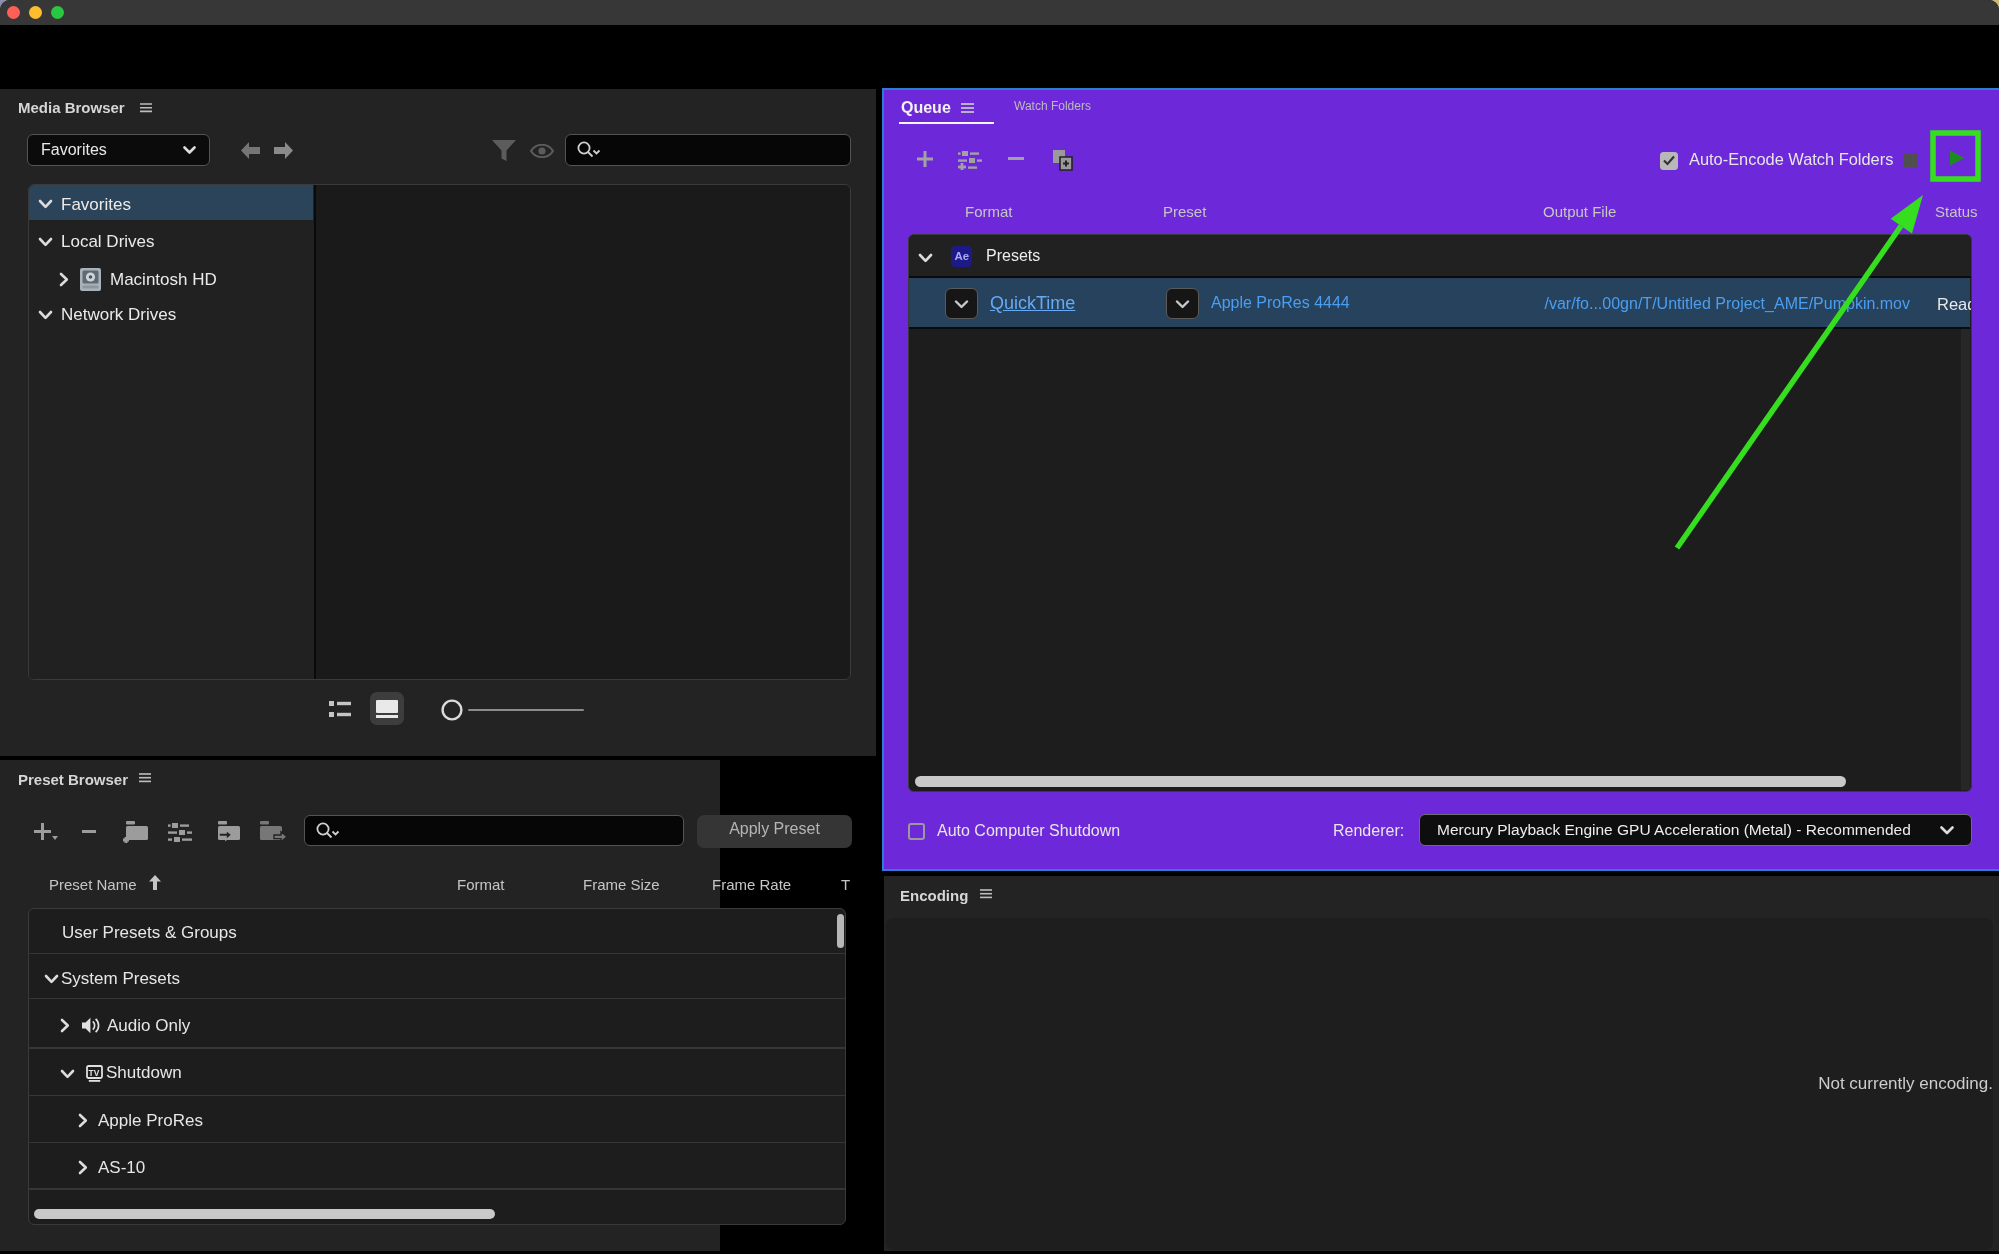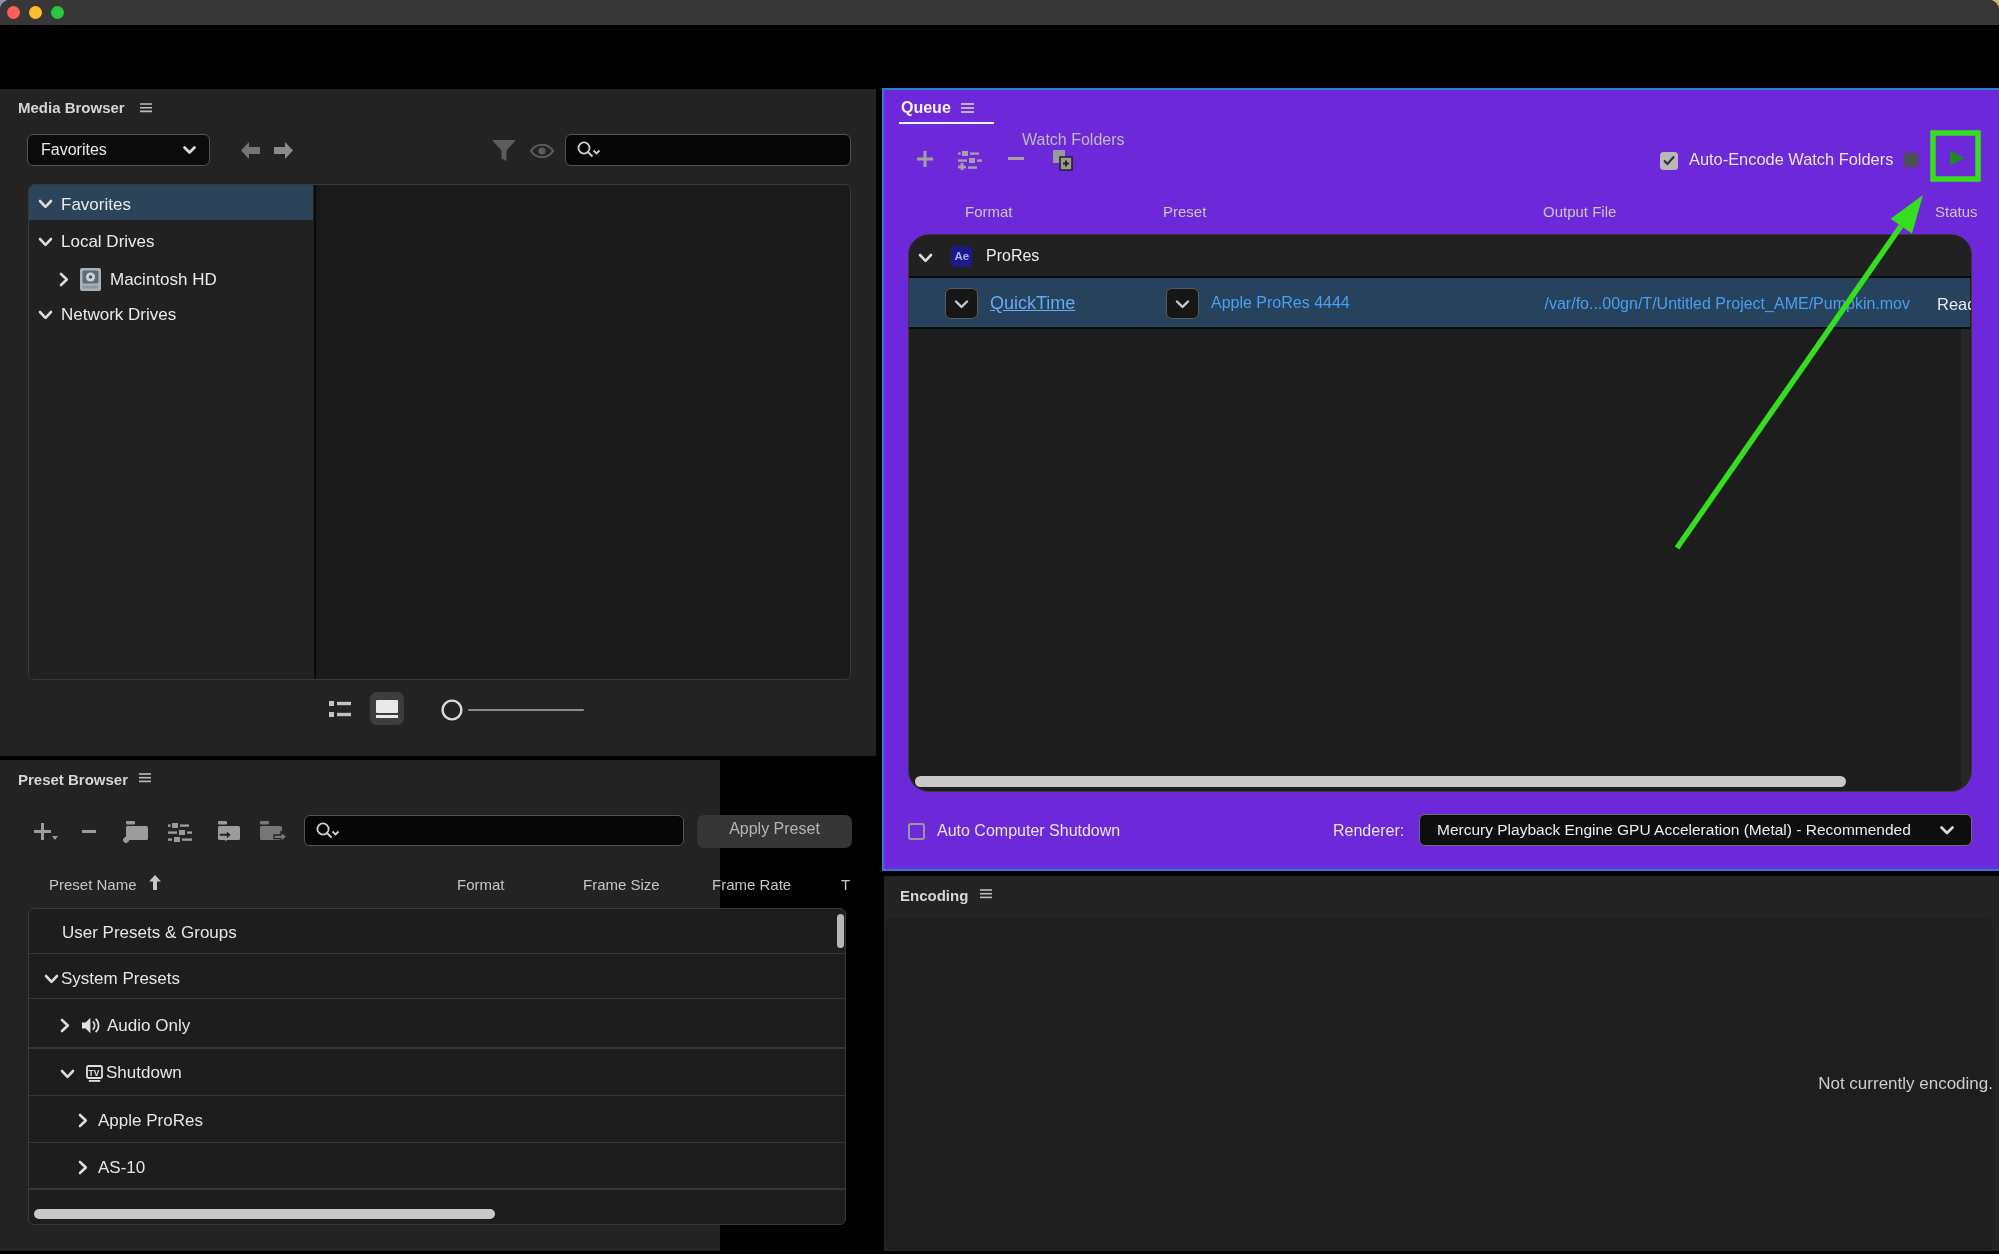--- a/index.html
+++ b/index.html
@@ -246,21 +246,21 @@
   <div class="panel" id="queue" style="left:882px;top:88px;width:1126px;height:783px;border:2px solid #2e7cd5;background:#6d28d9;">
     <div class="txt" style="left:17px;top:9px;font-size:16px;font-weight:700;color:#f2f2f2;">Queue</div>
     <svg class="abs" style="left:77px;top:13px;" width="13" height="10" viewBox="0 0 13 10">
         <g stroke="#c9c9c9" stroke-width="1.7">
           <line x1="0" y1="1" x2="13" y2="1"></line>
           <line x1="0" y1="5" x2="13" y2="5"></line>
           <line x1="0" y1="9" x2="13" y2="9"></line>
         </g>
       </svg>
     <div class="abs" style="left:15px;top:31.5px;width:95px;height:2px;background:#f5f5f5;"></div>
-    <div class="txt" style="left:138px;top:9px;font-size:16px;color:#bcbcbc;margin-top:32px;">Watch Folders</div>
+    <div class="txt" style="left:130px;top:9px;font-size:12px;color:#bcbcbc;">Watch Folders</div>
 
     <svg class="abs" style="left:33px;top:61px;" width="16" height="16" viewBox="0 0 16 16">
         <g fill="#a2a2a2">
           <rect x="6.5" y="0" width="3" height="16"></rect>
           <rect x="0" y="6.5" width="16" height="3"></rect>
         </g>
       </svg>
     <svg class="abs" style="left:74px;top:60px;" width="24" height="20" viewBox="0 0 24 20">
         <g fill="#a2a2a2">
           <rect x="4" y="1" width="6" height="5"></rect>
@@ -294,29 +294,29 @@
         <path d="M1 5.5 L4.5 9 L11 1.5" fill="none" stroke="#333" stroke-width="2.2"></path>
       </svg>
     <div class="txt" style="left:805px;top:60px;font-size:16.4px;color:#e6e6e6;">Auto-Encode Watch Folders</div>
     <div class="abs" style="left:1020px;top:63px;width:13.5px;height:13.5px;background:#4f4f4f;"></div>
 
     <div class="txt" style="left:81px;top:113px;font-size:15px;color:#c6c6c6;">Format</div>
     <div class="txt" style="left:279px;top:113px;font-size:15px;color:#c6c6c6;">Preset</div>
     <div class="txt" style="left:659px;top:113px;font-size:15px;color:#c6c6c6;">Output File</div>
     <div class="txt" style="left:1051px;top:113px;font-size:15px;color:#c6c6c6;">Status</div>
 
-    <div class="treebox" style="left:24px;top:144px;width:1064px;height:558px;background:#1d1d1d;border-radius:21px;">
+    <div class="treebox" style="left:24px;top:144px;width:1064px;height:558px;background:#1d1d1d;">
       <div class="abs" style="left:1052px;top:0;width:9px;height:555px;background:#272727;"></div>
       <div class="abs" style="left:0;top:0;width:1061px;height:41px;background:#212121;"></div>
       <svg class="abs" style="left:9px;top:18px;" width="15" height="10" viewBox="0 0 15 10">
           <path class="chev" d="M2 2 L7.5 7.8 L13 2"></path>
         </svg>
       <div class="abs" style="left:42px;top:11px;width:20.5px;height:20.5px;background:#1d1a88;border-radius:4.5px;"></div>
       <div class="txt" style="left:45.5px;top:14.5px;font-size:11.5px;font-weight:700;color:#a9a9f5;">Ae</div>
-      <div class="txt" style="left:77px;top:12px;font-size:16px;color:#ececec;">ProRes</div>
+      <div class="txt" style="left:77px;top:12px;font-size:16px;color:#ececec;">Presets</div>
       <div class="abs" style="left:0;top:41px;width:1064px;height:2px;background:#0b0b0b;"></div>
 
       <div class="abs" style="left:0;top:43px;width:1061px;height:49px;background:#26425d;"></div>
       <div class="abs" style="left:36px;top:53px;width:33px;height:31px;background:#161616;border:1.5px solid #5a5a5a;border-radius:6px;"></div>
       <svg class="abs" style="left:45px;top:65px;" width="15" height="9" viewBox="0 0 15 9">
           <path class="chevg" d="M2 1.5 L7.5 7 L13 1.5" style="stroke:#c9c9c9;"></path>
         </svg>
       <div class="txt" style="left:81px;top:58px;font-size:18px;color:#66aaf2;text-decoration:underline;">QuickTime</div>
       <div class="abs" style="left:257px;top:53px;width:33px;height:31px;background:#161616;border:1.5px solid #5a5a5a;border-radius:6px;"></div>
       <svg class="abs" style="left:266px;top:65px;" width="15" height="9" viewBox="0 0 15 9">

